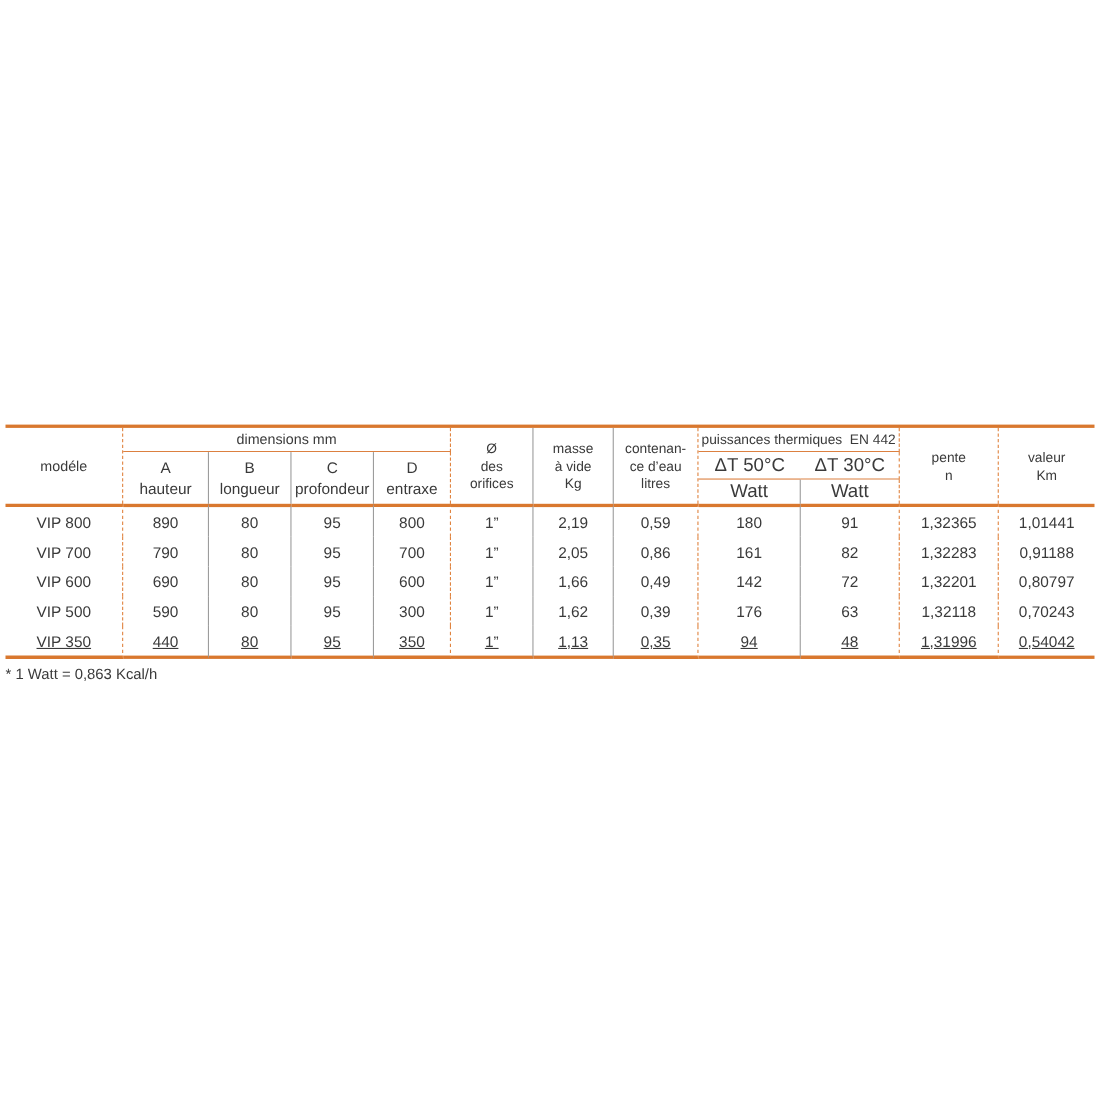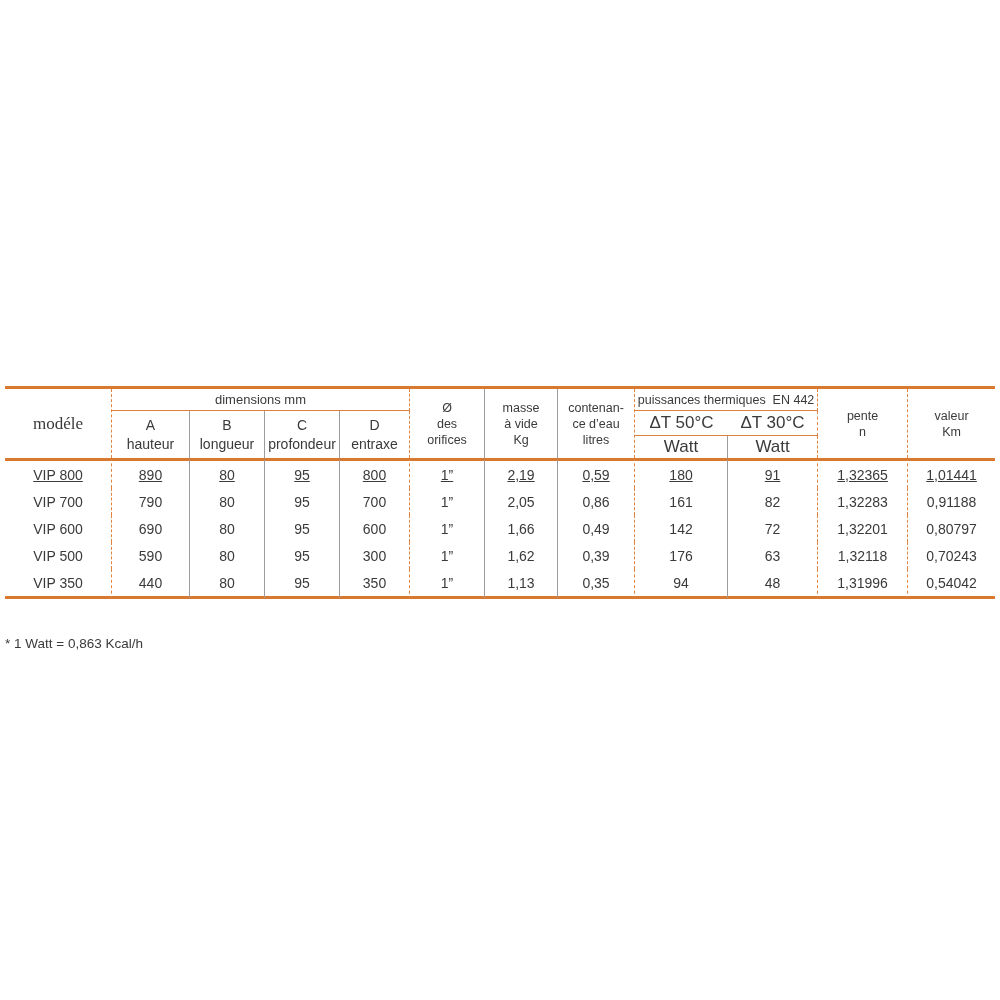--- a/index.html
+++ b/index.html
@@ -40,45 +40,44 @@
     overflow: hidden;
   }
   
   .spec thead tr.r1 th { height: 21px; }
   .spec thead tr.r2 th { height: 24px; }
   .spec thead tr.r3 th { height: 22px; }
   .spec tbody td {
     height: 27px;
     font-size: 14px;
   }
-  .spec tbody tr:first-child td { border-top: 3px solid #d9782f; text-decoration: underline; }
-  .spec tbody tr:last-child td  { border-bottom: 3px solid #d9782f; }
+  .spec tbody tr:first-child td { border-top: 3px solid #d9782f; }
+  .spec tbody tr:last-child td  { border-bottom: 3px solid #d9782f; text-decoration: underline; }
 
   
   .dash-r { border-right: 1px dashed #e08440; }
   .gray-r { border-right: 1px solid #9c9c9c; }
   
   .thin-b { border-bottom: 1px solid #dc8040; }
 
   
   .t-group { font-size: 13px; }
-  .t-model { font-size: 17px; font-family: Liberation Serif, serif; }
+  .t-model { font-size: 13px; }
   .t-dim   { font-size: 14px; line-height: 1.3; }
   .t-small { font-size: 12.5px; line-height: 1.28; }
   .t-sub   { font-size: 17px; }
   .pre     { white-space: pre-line; }
   .strong  { font-weight: bold; }
 
   .footnote {
     position: absolute;
     left: 5px;
     top: 605px;
     font-size: 13.5px;
     color: #3a3a3a;
-    margin-top: 31px;
   }
 </style>
 </head>
 <body>
 
 <div class="page">
   <div class="table-wrap">
     <table class="spec">
       <colgroup>
         <col style="width:107px">

